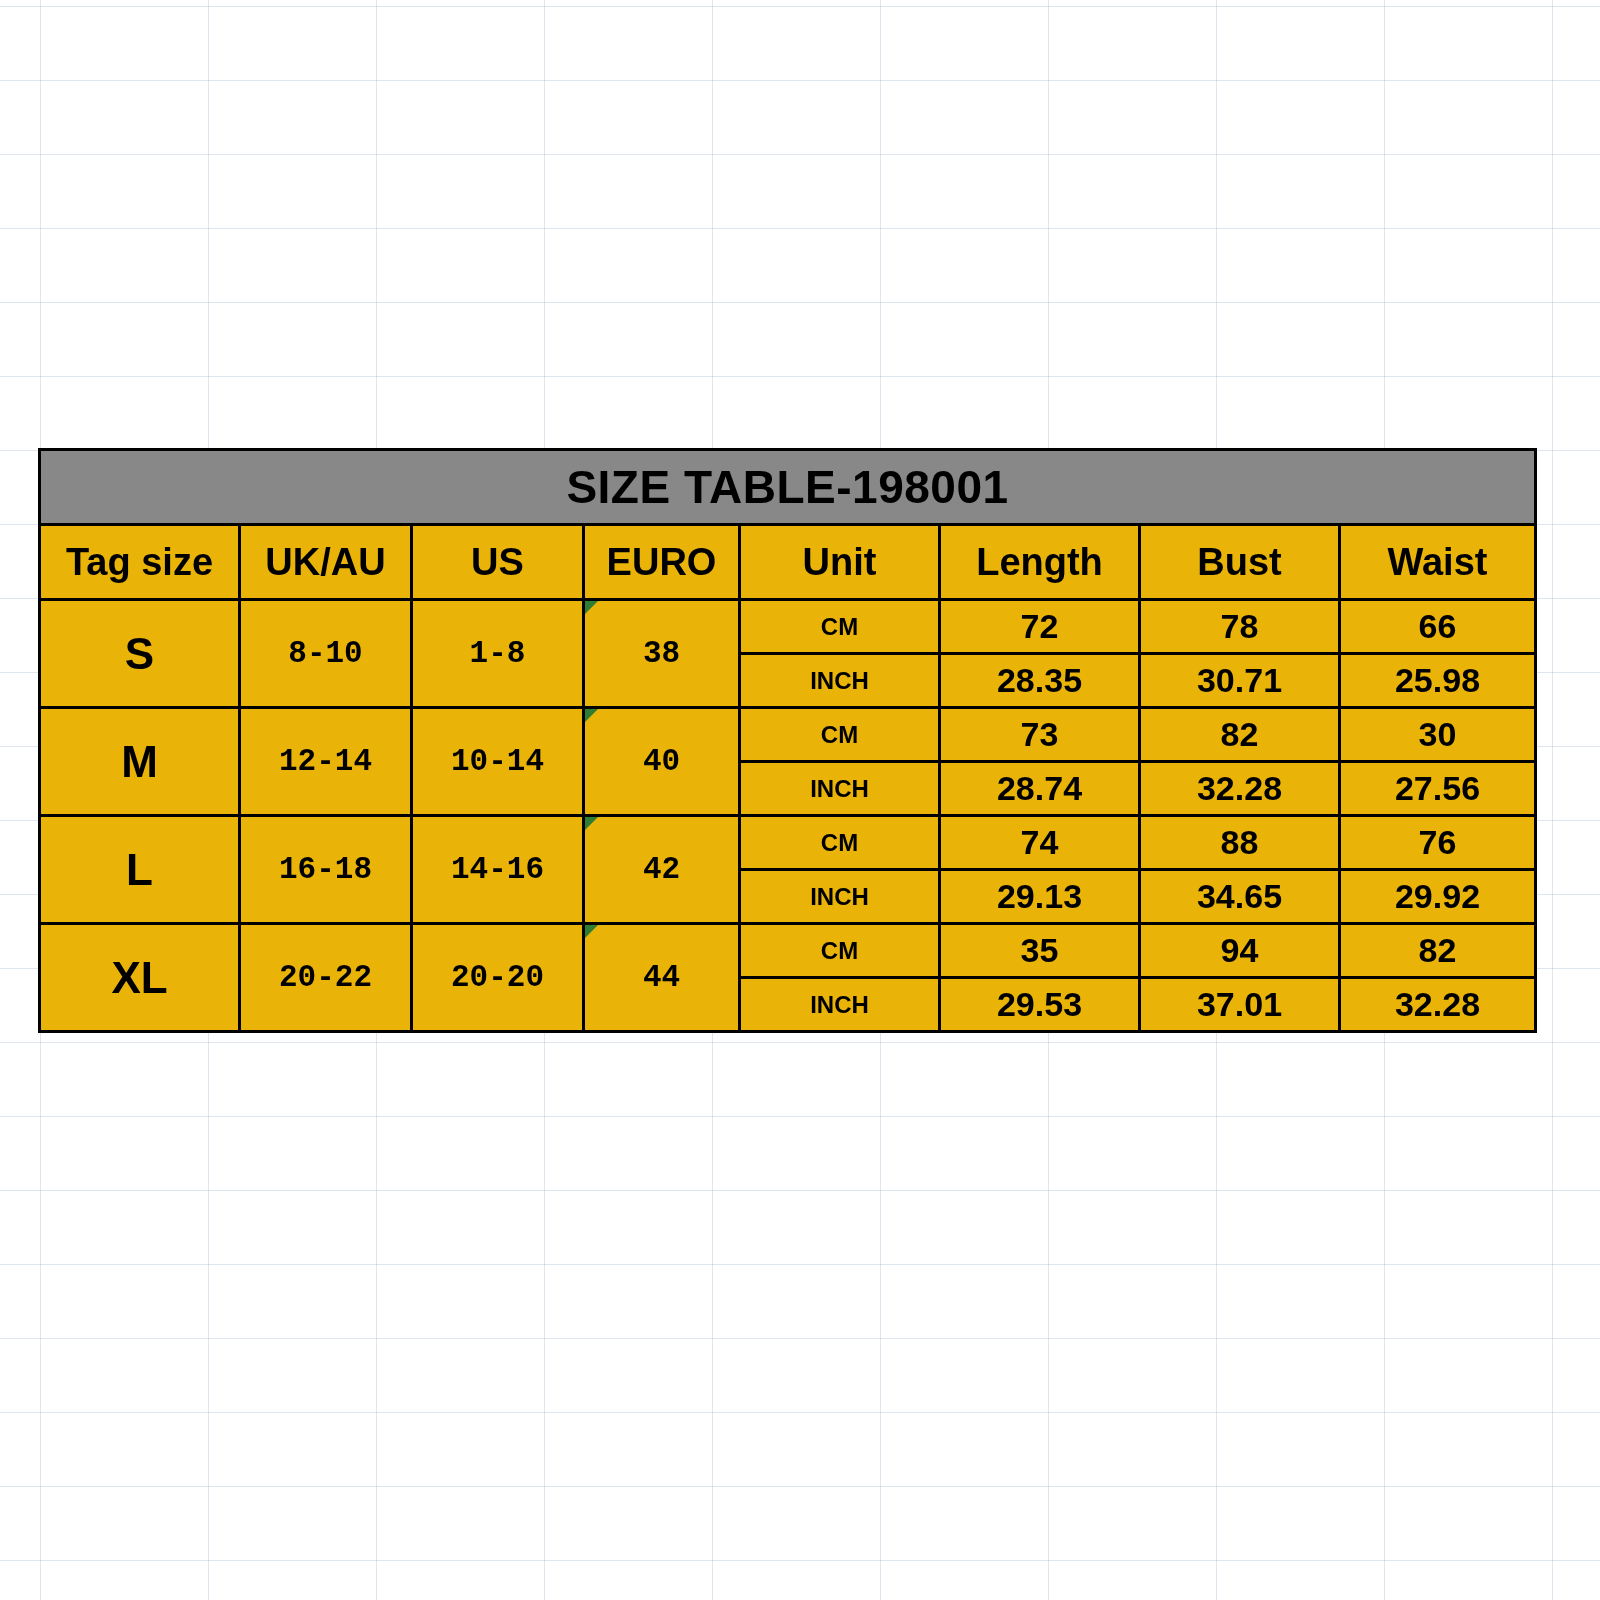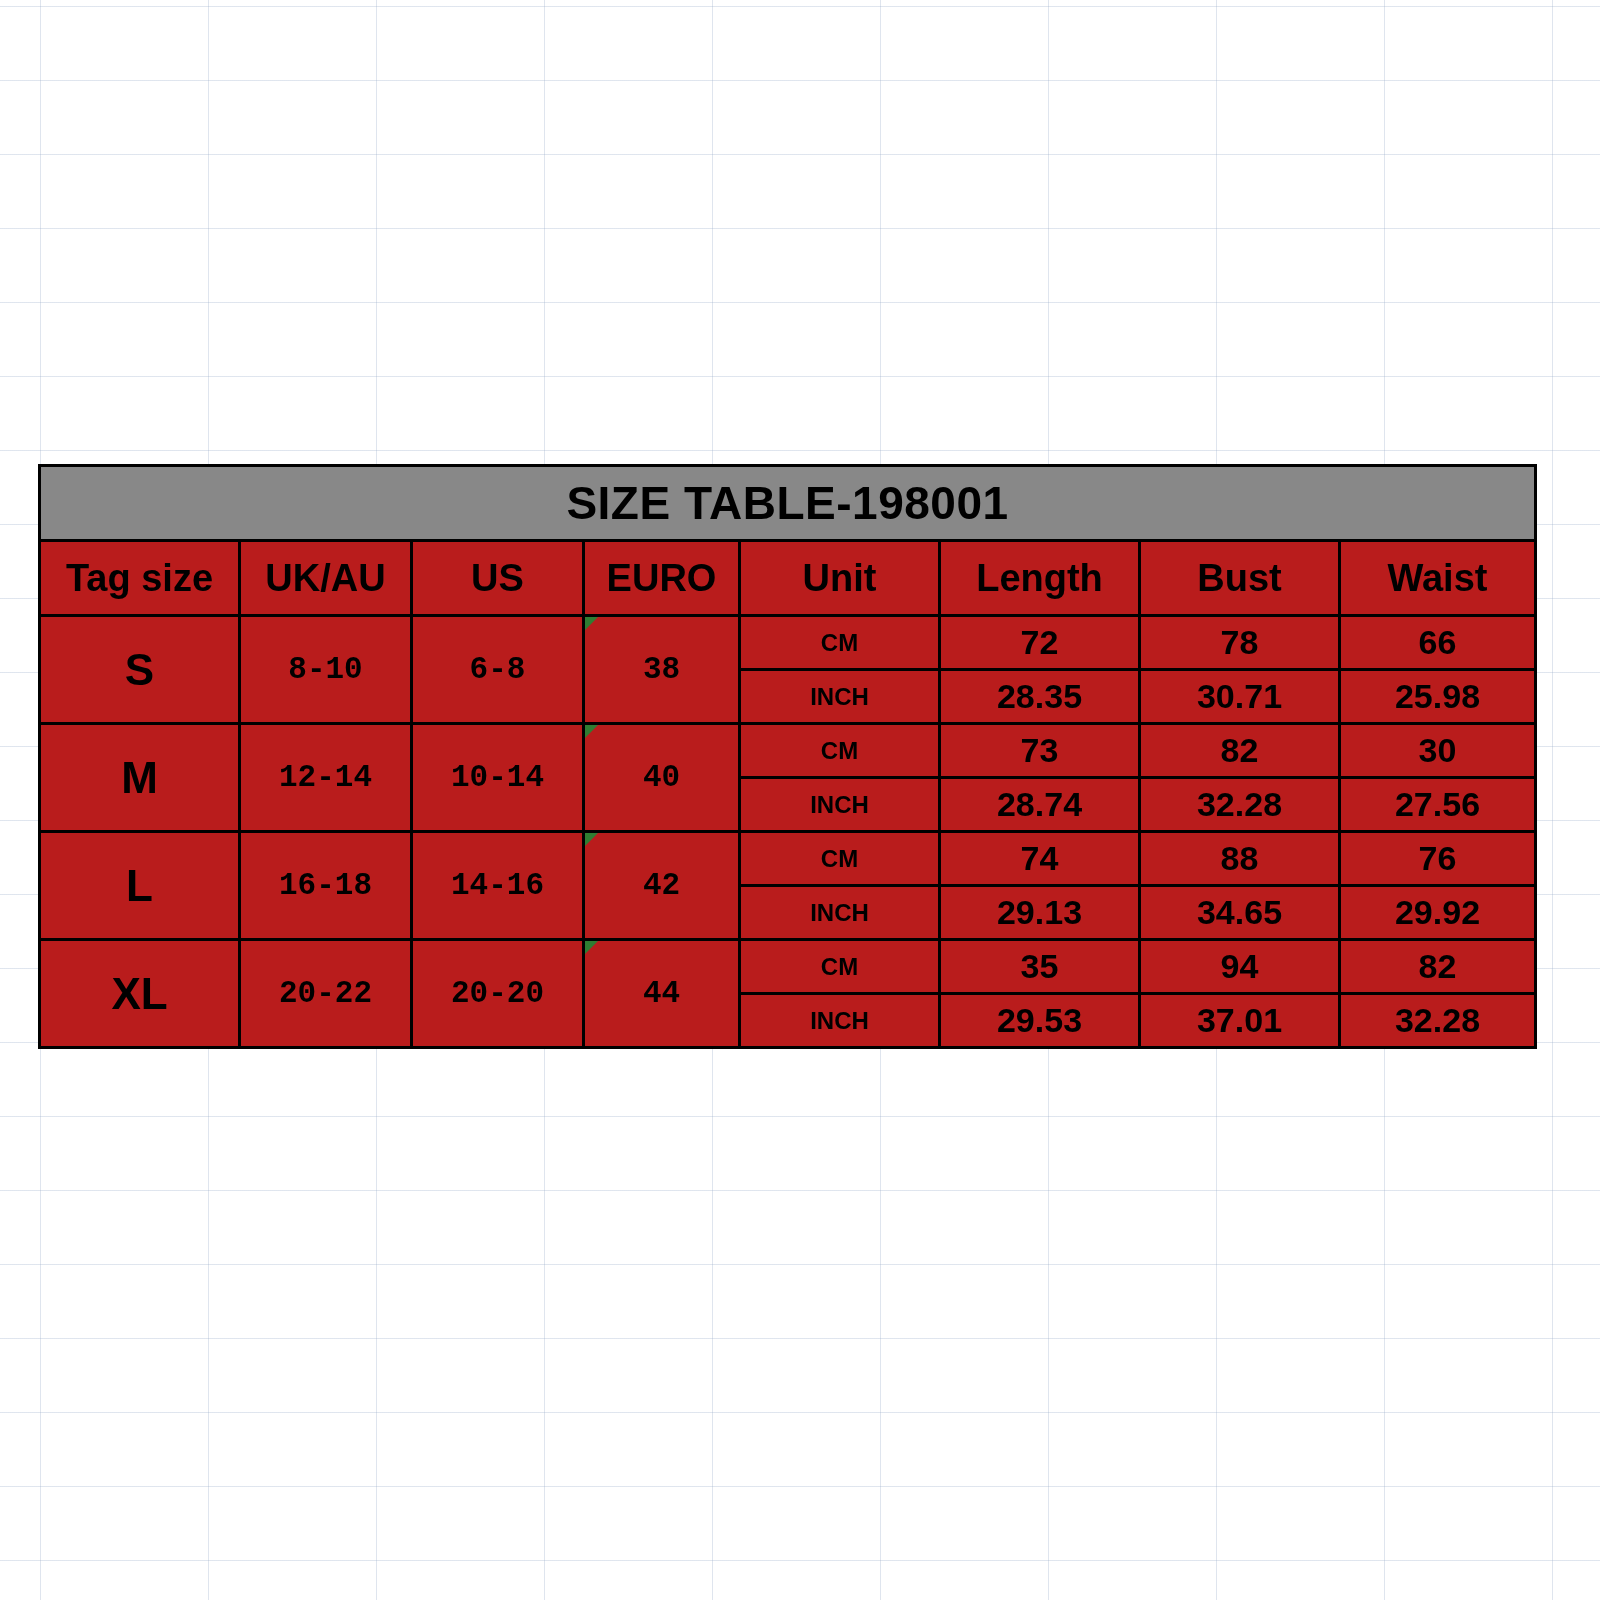--- a/index.html
+++ b/index.html
@@ -24,36 +24,36 @@
       linear-gradient(to right, rgba(150,170,200,0.30) 1px, transparent 1px),
       linear-gradient(to bottom, rgba(150,170,200,0.30) 1px, transparent 1px);
     background-size: 168px 74px;
     background-position: 40px 6px;
     pointer-events: none;
   }
 
   .table-wrap {
     position: absolute;
     left: 38px;
-    top: 464px;
+    top: 448px;
     width: 1496px;
   }
 
   table.size-table {
     border-collapse: collapse;
     table-layout: fixed;
     width: 1496px;
     background: #d9d9d9;
   }
   table.size-table td, table.size-table th {
     border: 3px solid #000000;
     text-align: center;
     vertical-align: middle;
     color: #000000;
-    background: #b91c1c;
+    background: #eab308;
     padding: 0;
   }
 
   .title-cell {
     background: #888888 !important;
     font-size: 46px;
     font-weight: bold;
     letter-spacing: 0.5px;
     height: 72px;
     font-family: "Liberation Sans", sans-serif;
@@ -139,21 +139,21 @@
         <td class="hdr">EURO</td>
         <td class="hdr">Unit</td>
         <td class="hdr">Length</td>
         <td class="hdr">Bust</td>
         <td class="hdr">Waist</td>
       </tr>
 
       <tr>
         <td class="tag-cell" rowspan="2">S</td>
         <td class="val-cell" rowspan="2">8-10</td>
-        <td class="val-cell" rowspan="2">6-8</td>
+        <td class="val-cell" rowspan="2">1-8</td>
         <td class="val-cell euro-cell" rowspan="2">
           <span class="flag"></span>
           <span>38</span>
         </td>
         <td class="unit-cell">CM</td>
         <td class="num-cell">72</td>
         <td class="num-cell">78</td>
         <td class="num-cell">66</td>
       </tr>
       <tr>

